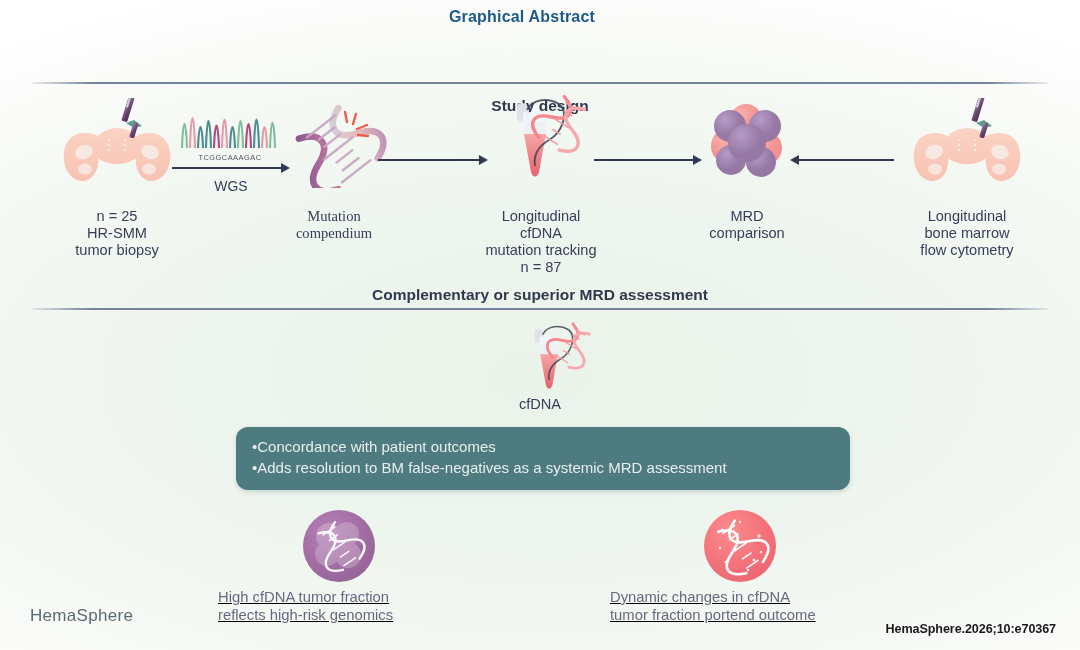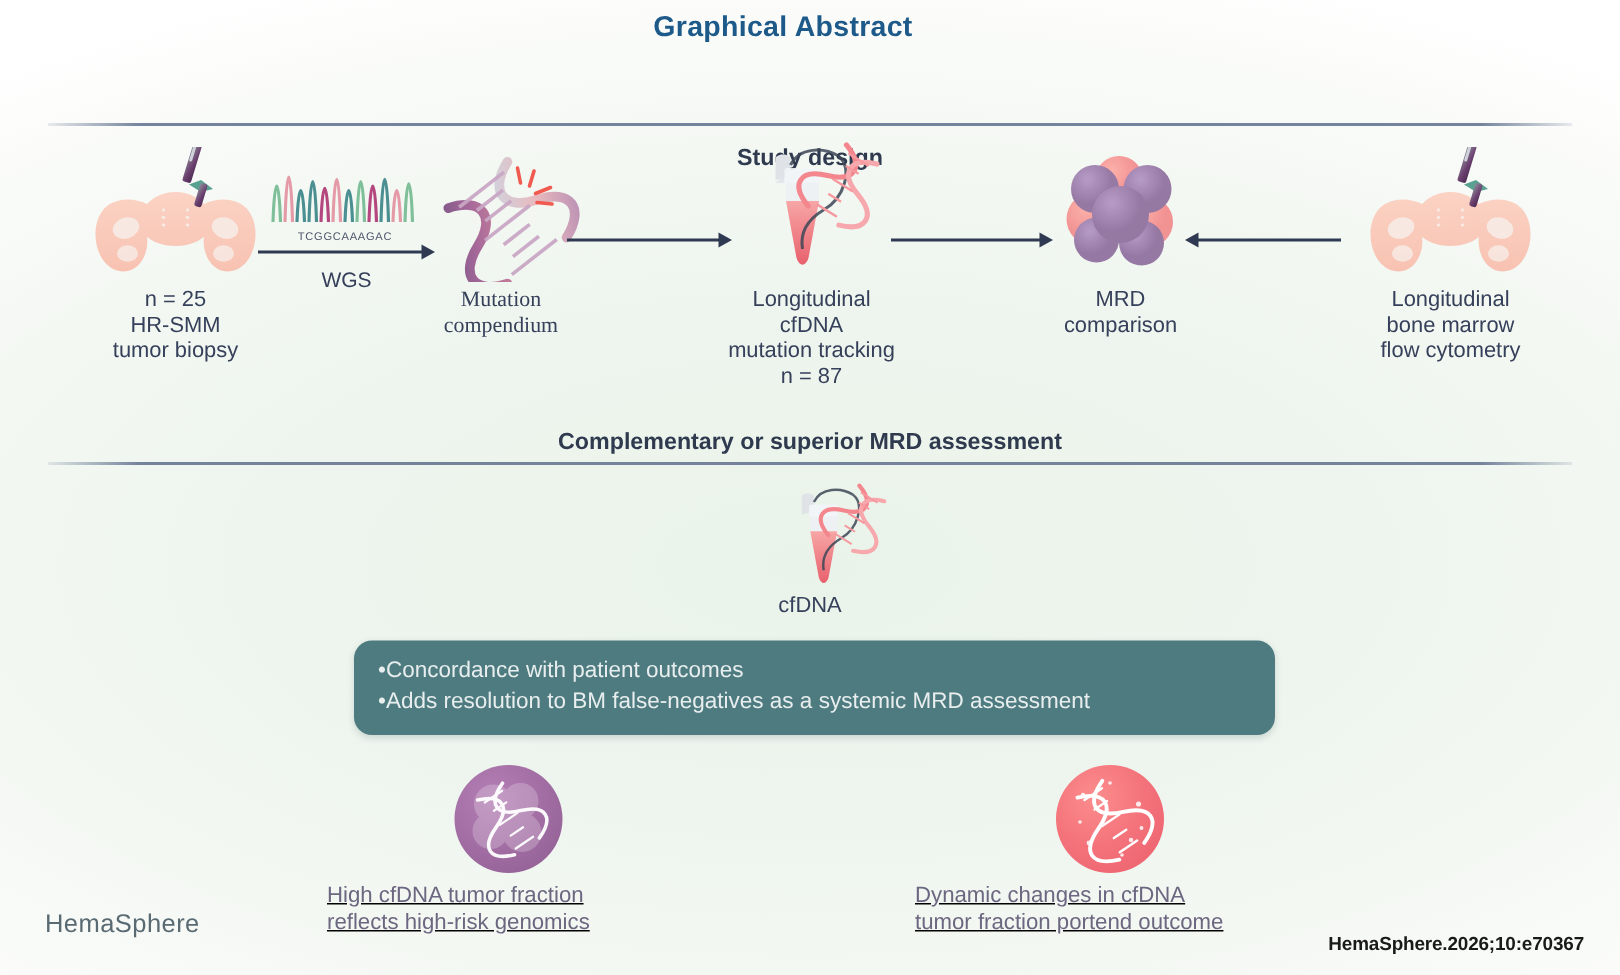--- a/index.html
+++ b/index.html
@@ -11,21 +11,21 @@
   #page {
     position: relative; width: 1080px; height: 650px;
     background:
       radial-gradient(ellipse 900px 420px at 50% 58%, #eaf3ea 0%, #eef5ee 42%, #f4f8f3 68%, #fbfcfa 88%, #ffffff 100%),
       linear-gradient(180deg, #ffffff 0%, #f6faf5 22%, #eef5ec 55%, #f3f8f2 82%, #ffffff 100%);
   }
 
   
   .main-title {
     position: absolute; top: 8px; left: 0; width: 1044px;
-    text-align: center; font-size: 19px; font-weight: bold;
+    text-align: center; font-size: 16px; font-weight: bold;
     color: #1d5a8a; letter-spacing: .2px;
   }
   .band-title {
     position: absolute; left: 0; width: 1080px; text-align: center;
     font-size: 15.5px; font-weight: bold; color: #2f3a4f;
   }
   #band-title-1 { top: 60px; margin-top: 37px; }
   #band-title-2 { top: 286px; }
   .rule {
     position: absolute; left: 32px; width: 1016px; height: 2px;
@@ -34,21 +34,21 @@
   }
   #rule-1 { top: 82px; }
   #rule-2 { top: 308px; }
 
   
   .flow { position: absolute; top: 92px; left: 0; width: 1080px; height: 190px; }
   .node { position: absolute; text-align: center; }
   .node-art { position: relative; margin: 0 auto; }
   .node-label {
     font-size: 14.6px; line-height: 1.16; color: #36405a;
-    white-space: pre-line; margin-top: 4px;
+    white-space: pre-line; margin-top: 20px;
   }
 
   .arrow { position: absolute; height: 12px; }
   .arrow .shaft {
     position: absolute; top: 5px; left: 0; right: 7px; height: 1.8px; background: #2f3a52;
   }
   .arrow .head {
     position: absolute; top: 0.5px; right: 0; width: 0; height: 0;
     border-top: 5.5px solid transparent; border-bottom: 5.5px solid transparent;
     border-left: 9px solid #2f3a52;

